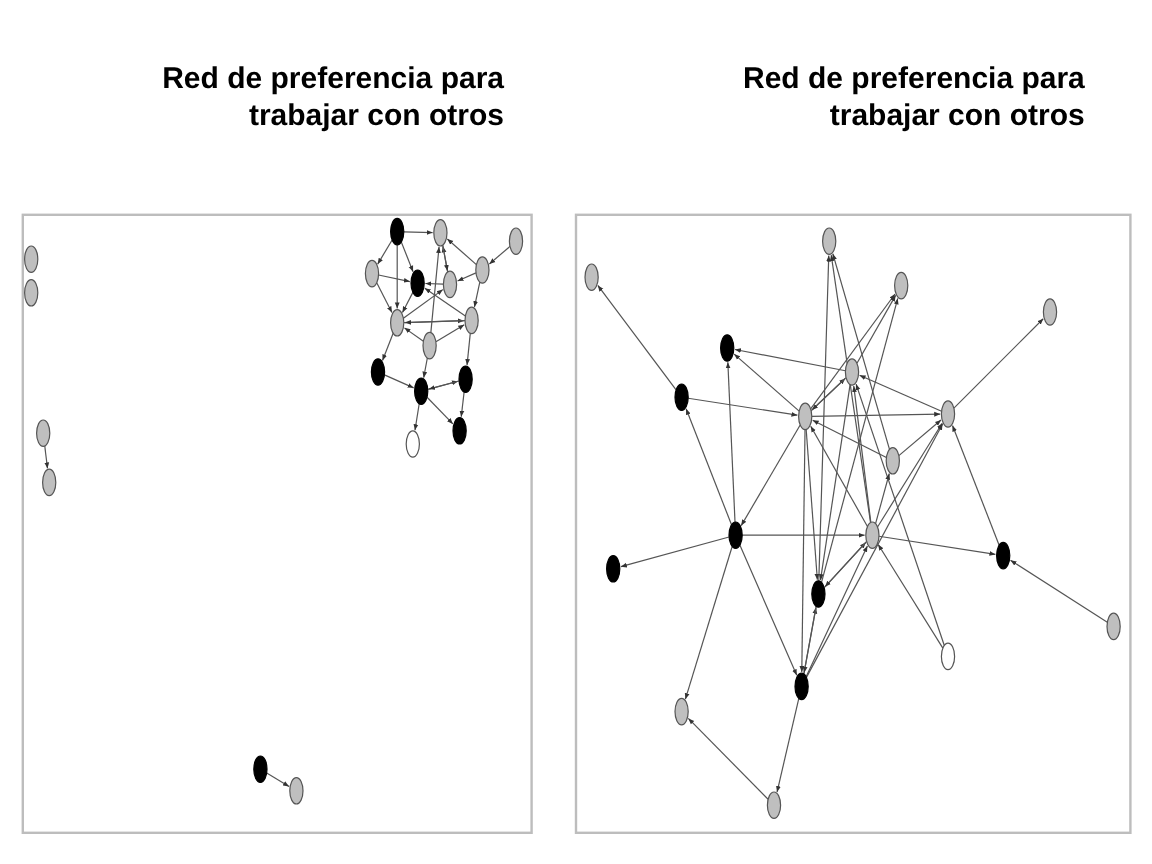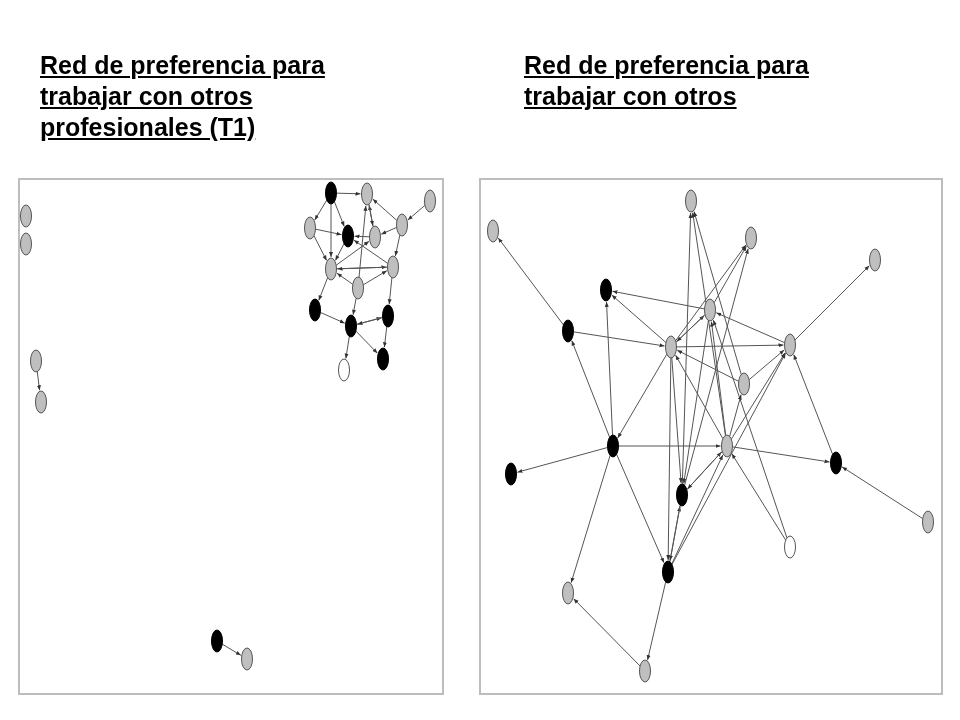--- a/index.html
+++ b/index.html
@@ -1,34 +1,33 @@
 <!DOCTYPE html>
 <html><head>
 <meta charset="utf-8">
 <style>
   html, body { margin: 0; padding: 0; background: #ffffff; }
   body { width: 960px; height: 720px; position: relative; overflow: hidden;
          font-family: "Liberation Sans", sans-serif; }
-  .title { position: absolute; top: 50px; width: 380px; text-align: left;
-           font-weight: bold; font-size: 25px; line-height: 31px; color: #000; text-decoration: underline; }
+  .title { position: absolute; top: 50px; width: 380px; text-align: right;
+           font-weight: bold; font-size: 25px; line-height: 31px; color: #000; }
   .title div { white-space: nowrap; }
   #title-t1 { left: 40px; }
   #title-t2 { left: 524px; }
   .panel { position: absolute; border: 2px solid #bdbdbd; background: #fff; box-sizing: border-box; }
   #panel-t1 { left: 18px; top: 178px; width: 426px; height: 517px; }
   #panel-t2 { left: 479px; top: 178px; width: 464px; height: 517px; }
   svg.net { position: absolute; left: 0; top: 0; }
 </style>
 </head>
 <body>
 
 <div class="title" id="title-t1">
   <div>Red de preferencia para</div>
   <div>trabajar con otros</div>
-  <div>profesionales (T1)</div>
 </div>
 <div class="title" id="title-t2">
   <div>Red de preferencia para</div>
   <div>trabajar con otros</div>
 </div>
 
 <div class="panel" id="panel-t1"></div>
 <div class="panel" id="panel-t2"></div>
 
 <svg class="net" id="net-svg" width="960" height="720">

